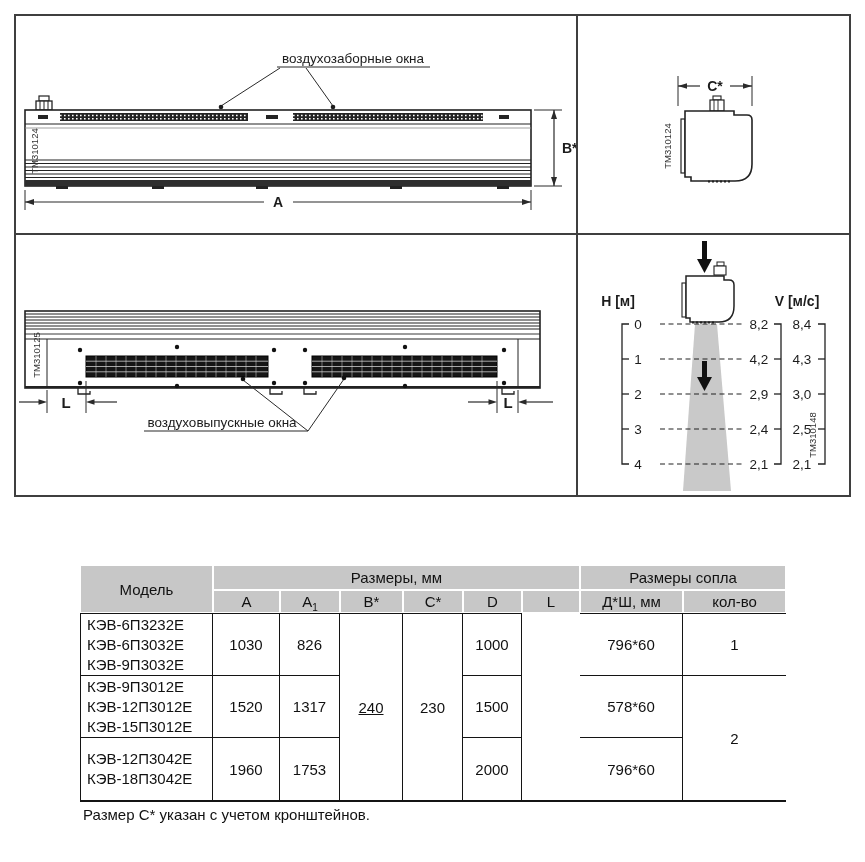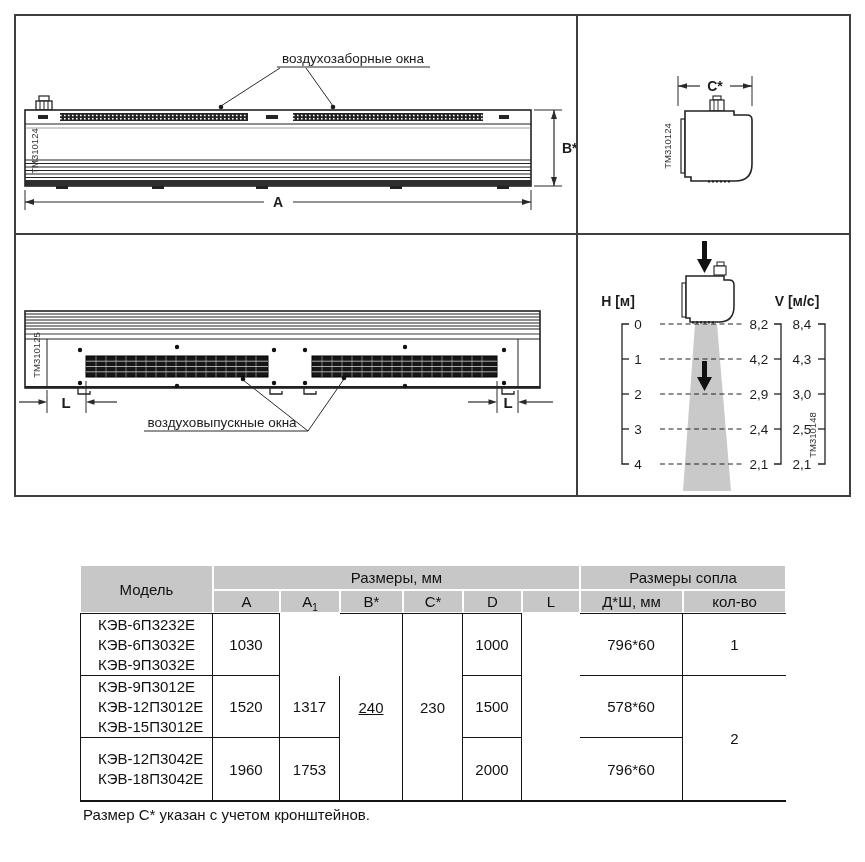--- a/index.html
+++ b/index.html
@@ -32,21 +32,21 @@
   .th{
     background:#c7c7c7;border:1.5px solid #fff;box-sizing:border-box;
     display:flex;align-items:center;justify-content:center;
   }
   .th sub{font-size:10px;line-height:0;}
   .td{
     background:#fff;box-sizing:border-box;
     border-right:1px solid #141414;border-bottom:1px solid #141414;
     display:flex;align-items:center;justify-content:center;text-align:center;
   }
-  .td.first-col{border-left:1px solid #141414;flex-direction:column;align-items:flex-start;justify-content:center;padding-left:17px;text-align:center;}
+  .td.first-col{border-left:1px solid #141414;flex-direction:column;align-items:flex-start;justify-content:center;padding-left:6px;text-align:center;}
   .td.first-col div{line-height:20px;}
   .td.row-top{border-top:1px solid #141414;}
   .td.no-bottom{border-bottom:none;}
   .td.no-right{border-right:none;}
   
   .notes{position:absolute;left:83px;top:804px;font-size:15px;line-height:22px;}
 </style>
 </head>
 <body>
 
@@ -400,20 +400,21 @@
   <div class="th" style="grid-column:9;grid-row:2;">
     <span>кол-во</span>
   </div>
 
   <div class="td first-col row-top" style="grid-column:1;grid-row:3;">
     <div>КЭВ-6П3232Е</div>
     <div>КЭВ-6П3032Е</div>
     <div>КЭВ-9П3032Е</div>
   </div>
   <div class="td row-top" style="grid-column:2;grid-row:3;">1030</div>
+  <div class="td row-top" style="grid-column:3;grid-row:3;">826</div>
   <div class="td row-top no-bottom" style="grid-column:4;grid-row:3 / span 3;text-decoration:underline;">240</div>
   <div class="td row-top no-bottom" style="grid-column:5;grid-row:3 / span 3;">230</div>
   <div class="td row-top" style="grid-column:6;grid-row:3;">1000</div>
   <div class="td row-top" style="grid-column:8;grid-row:3;">796*60</div>
   <div class="td row-top no-right" style="grid-column:9;grid-row:3;">1</div>
 
   <div class="td first-col" style="grid-column:1;grid-row:4;">
     <div>КЭВ-9П3012Е</div>
     <div>КЭВ-12П3012Е</div>
     <div>КЭВ-15П3012Е</div>

